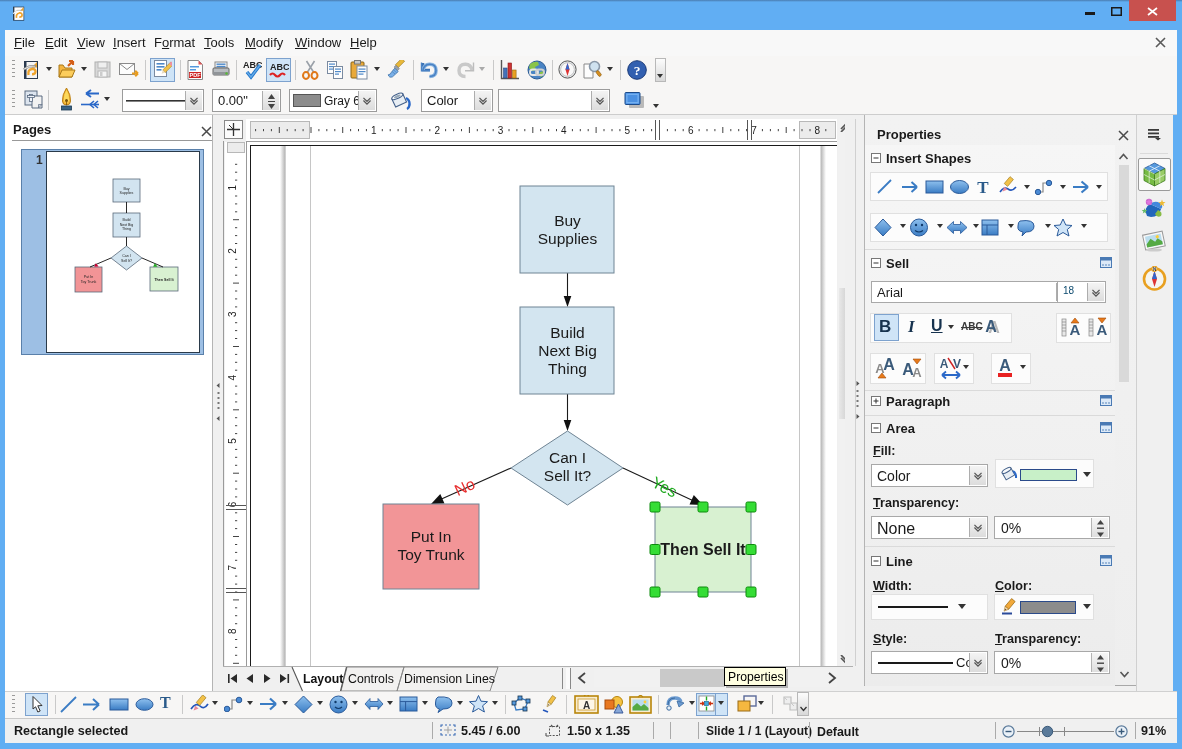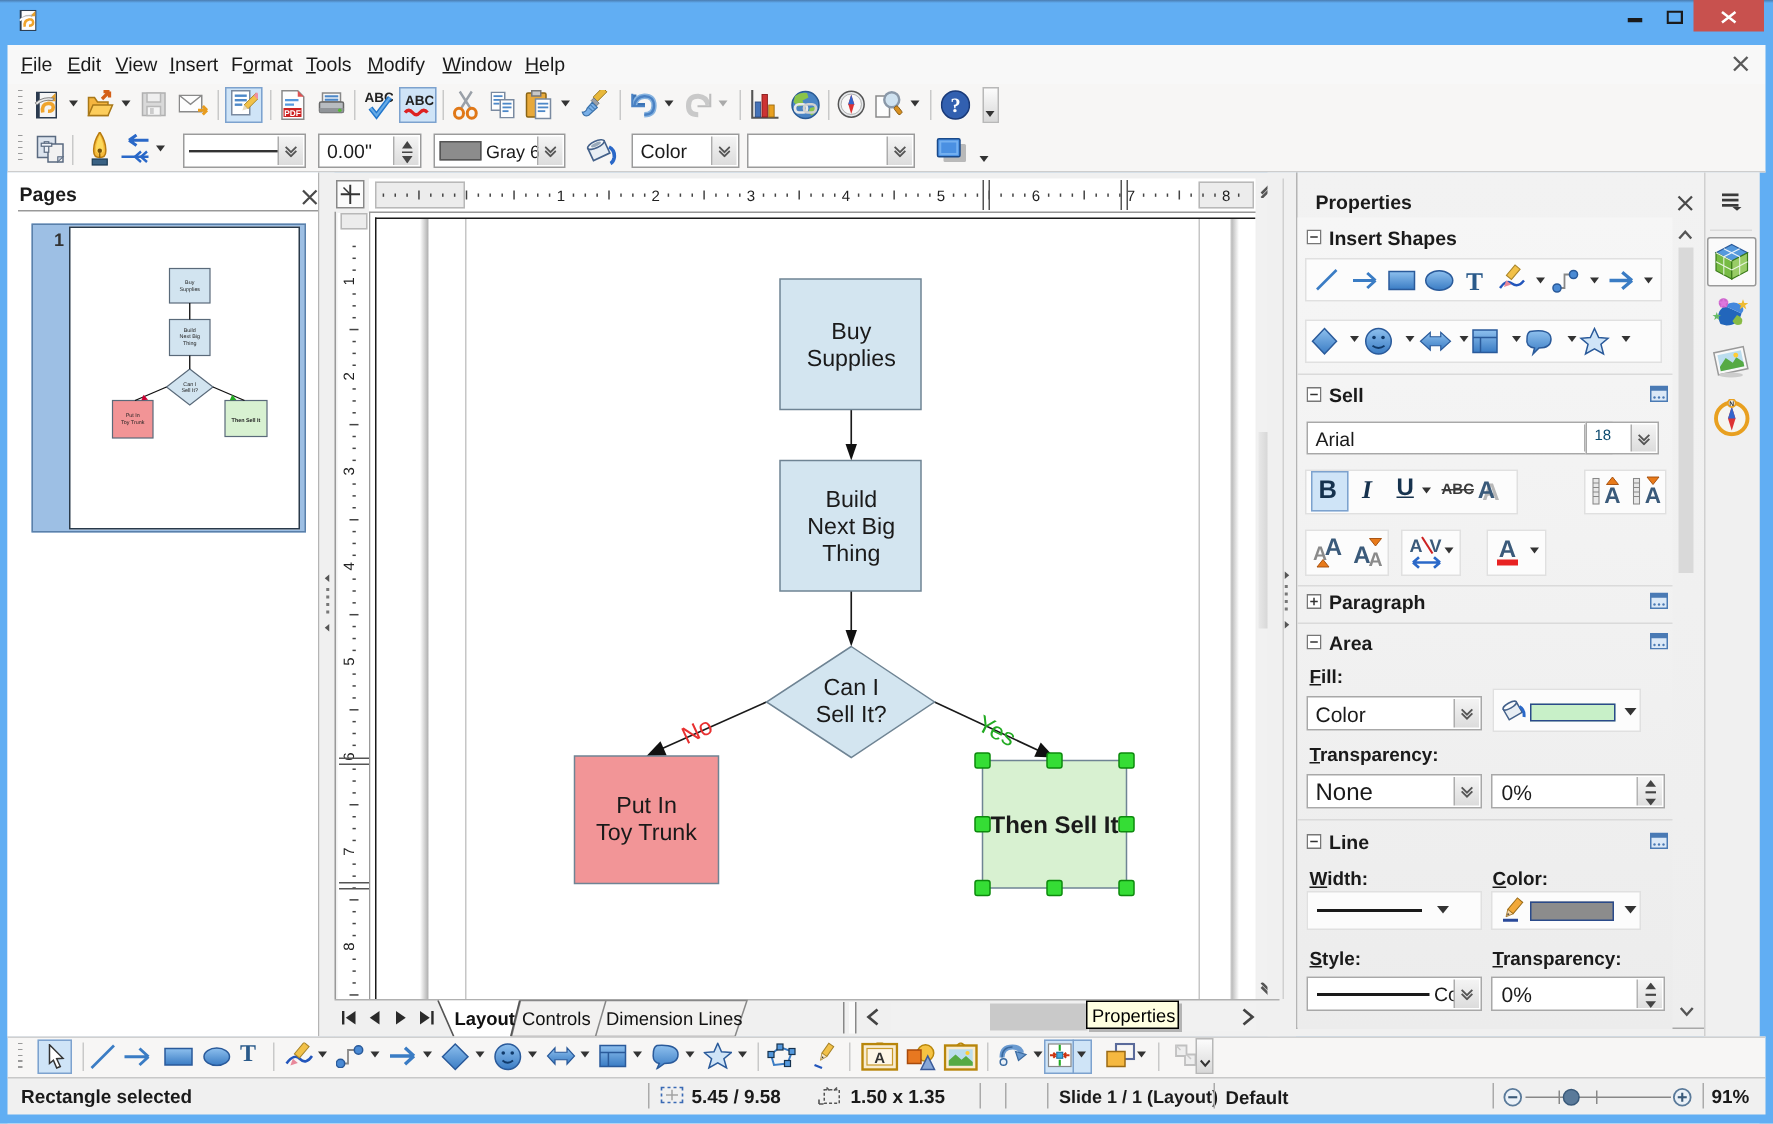--- a/index.html
+++ b/index.html
@@ -1135,21 +1135,21 @@
     </svg>
 </div>
 <div id="statusbar">
   <div class="abs" style="left:5px;top:718px;width:1172px;height:25px;background:#f0f0f0;border-top:1px solid #c8c8c8"></div>
   <div class="abs lbl" style="left:14px;top:724px">Rectangle selected</div>
   <div class="abs" style="left:432px;top:722px;width:1px;height:17px;background:#aaa"></div>
   <svg class="abs" style="left:440px;top:724px" width="16" height="12" viewBox="0 0 16 12">
     <path d="M1 3 L1 1 L3 1 M5 1 L7 1 M9 1 L11 1 M13 1 L15 1 L15 3 M15 5 L15 7 M1 5 L1 7 M1 9 L1 11 L3 11 M5 11 L7 11 M9 11 L11 11 M13 11 L15 11 L15 9" stroke="#3a6ab4" stroke-width="1.1" fill="none"></path>
     <path d="M4 6 L12 6 M8 2.5 L8 9.5" stroke="#555" stroke-width="1" opacity="0.5"></path>
   </svg>
-  <div class="abs lbl" style="left:461px;top:724px">5.45 / 9.58</div>
+  <div class="abs lbl" style="left:461px;top:724px">5.45 / 6.00</div>
   <svg class="abs" style="left:545px;top:724px" width="17" height="13" viewBox="0 0 17 13">
     <rect x="4.5" y="2.5" width="10" height="9" fill="none" stroke="#555" stroke-width="1" stroke-dasharray="2 1.4"></rect>
     <path d="M1 12 L1 9 M1 12 L4 12 M6 1 L8 3 M13 1 L11 3" stroke="#555" stroke-width="1.1" fill="none"></path>
   </svg>
   <div class="abs lbl" style="left:567px;top:724px">1.50 x 1.35</div>
   <div class="abs" style="left:653px;top:722px;width:1px;height:17px;background:#aaa"></div>
   <div class="abs" style="left:670px;top:722px;width:1px;height:17px;background:#aaa"></div>
   <div class="abs" style="left:698px;top:722px;width:1px;height:17px;background:#aaa"></div>
   <div class="abs lbl" style="left:706px;top:724px;font-size:12px">Slide 1 / 1 (Layout)</div>
   <div class="abs" style="left:809px;top:722px;width:1px;height:17px;background:#aaa"></div>

